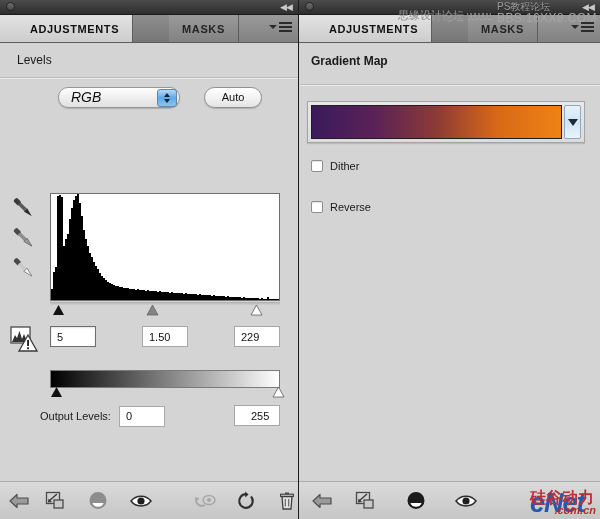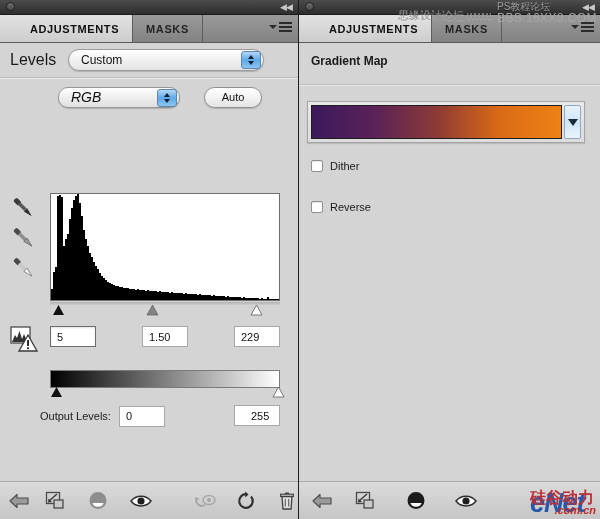--- a/index.html
+++ b/index.html
@@ -39,35 +39,35 @@
     background:linear-gradient(to bottom,#8e8e8e 0%,#767676 100%);
     border-bottom:1px solid #5a5a5a;position:relative;
   }
   .tab{
     display:flex;align-items:center;padding:0 13px;
     font-size:11px;font-weight:bold;letter-spacing:.6px;
     color:#1c1c1c;cursor:default;
     border-right:1px solid #5d5d5d;
   }
   .tab.active{background:linear-gradient(to bottom,#e2e2e2 0%,#cdcdcd 100%);color:#111;padding-left:30px;}
-  .tab.inactive{background:linear-gradient(to bottom,#9a9a9a 0%,#828282 100%);color:#242424;}
+  .tab.inactive{background:linear-gradient(to bottom,#9a9a9a 0%,#828282 100%);color:#242424;margin-left:36px;}
   .tabfill{flex:1;background:linear-gradient(to bottom,#9a9a9a 0%,#828282 100%);position:relative;}
   .panelmenu{
     position:absolute;right:6px;top:7px;display:flex;align-items:center;gap:2px;
   }
   .pm-tri{width:0;height:0;border-left:4px solid transparent;border-right:4px solid transparent;border-top:4px solid #2b2b2b;}
   .pm-lines{display:flex;flex-direction:column;gap:2px;}
   .pm-lines i{display:block;width:13px;height:2px;background:#2b2b2b;}
 
   
   .body{flex:1;position:relative;background:#d4d4d4;overflow:hidden;}
 
   
   .row-levels{display:flex;align-items:center;height:34px;padding:0 10px;}
-  .lbl-levels{font-size:16px;color:#1a1a1a;width:58px;}
+  .lbl-levels{font-size:12px;color:#1a1a1a;width:58px;margin-left:7px;}
   .preset-select{
     position:relative;width:196px;height:22px;border-radius:11px;
     background:linear-gradient(to bottom,#ffffff 0%,#f2f2f2 45%,#e4e4e4 100%);
     border:1px solid #9a9a9a;box-sizing:border-box;
     box-shadow:0 1px 1px rgba(0,0,0,.18);
     display:flex;align-items:center;
   }
   .preset-select .val{font-size:12px;color:#111;padding-left:12px;}
   .stepper{
     position:absolute;right:2px;top:1px;width:20px;height:18px;border-radius:3px;
@@ -225,27 +225,20 @@
               <i></i>
             </span>
         </div>
       </div>
     </div>
 
     <div class="body">
 
       <div class="row-levels">
         <div class="lbl-levels">Levels</div>
-        <div class="preset-select">
-          <span class="val">Custom</span>
-          <span class="stepper">
-            <i class="up"></i>
-            <i class="dn"></i>
-          </span>
-        </div>
       </div>
 
       <div class="divider"></div>
 
       <div class="row-channel">
         <div class="chan-select">
           <span class="val">RGB</span>
           <span class="stepper">
             <i class="up"></i>
             <i class="dn"></i>

